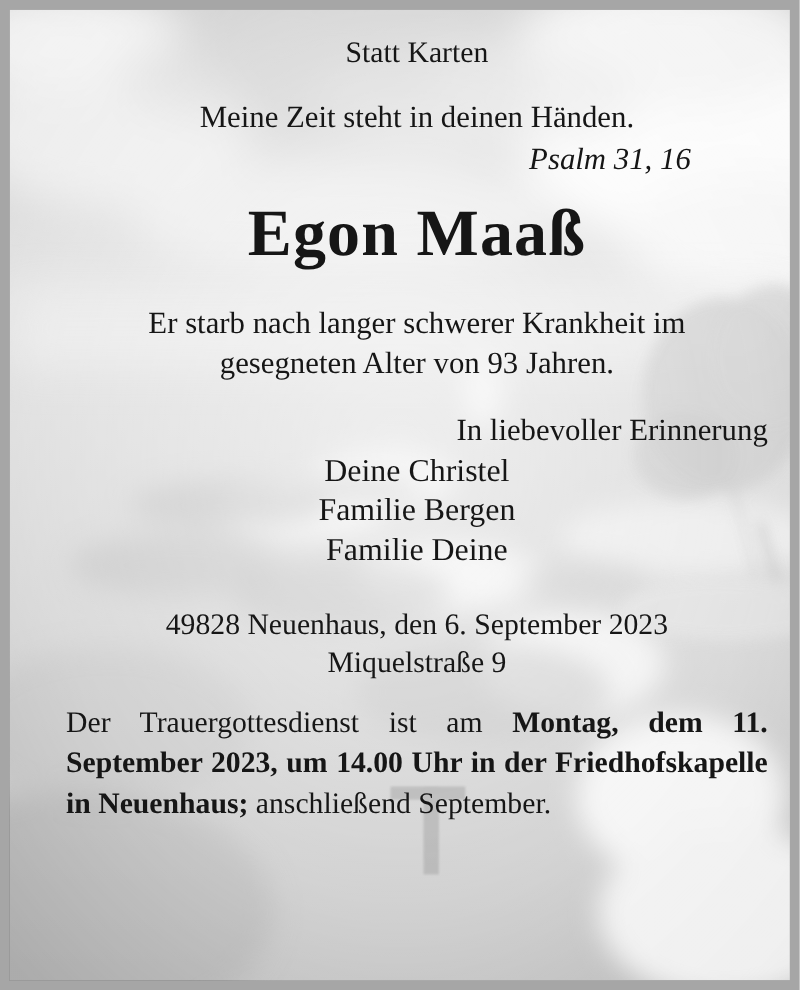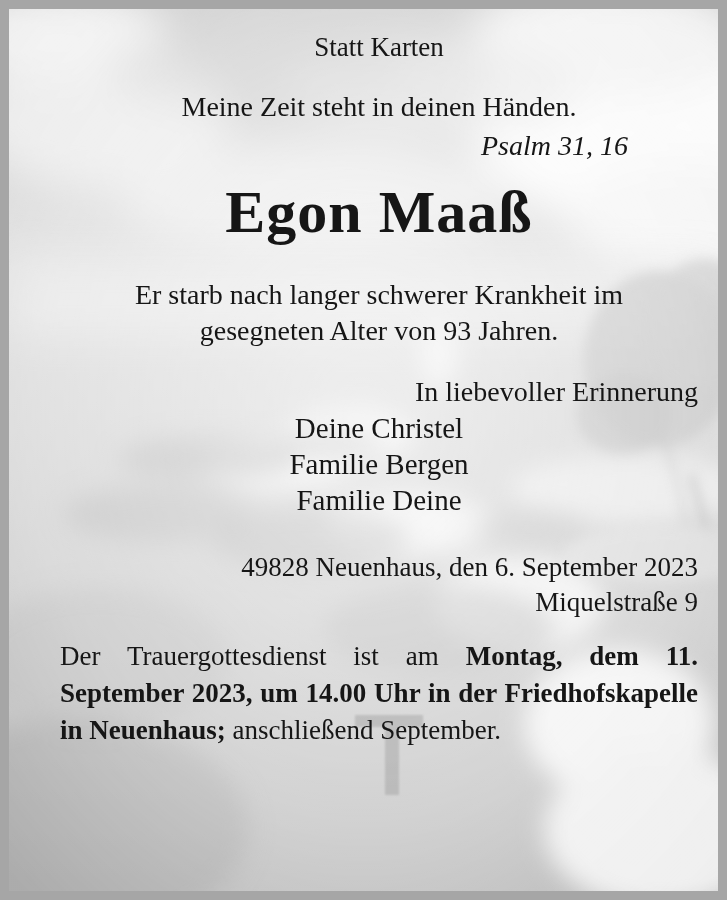--- a/index.html
+++ b/index.html
@@ -70,21 +70,21 @@
     line-height: 36px;
     text-align: right;
   }
   .mourner-name {
     font-size: 29px;
     font-weight: normal;
     line-height: 36px;
   }
   .address-block {
     margin-top: 32px;
-    text-align: right;
+    text-align: center;
     font-size: 27px;
     line-height: 35px;
   }
   .service-paragraph {
     margin: 18px 0 0 0;
     text-align: justify;
     font-size: 27px;
     line-height: 37px;
   }
   .service-paragraph .bold { font-weight: bold; }

